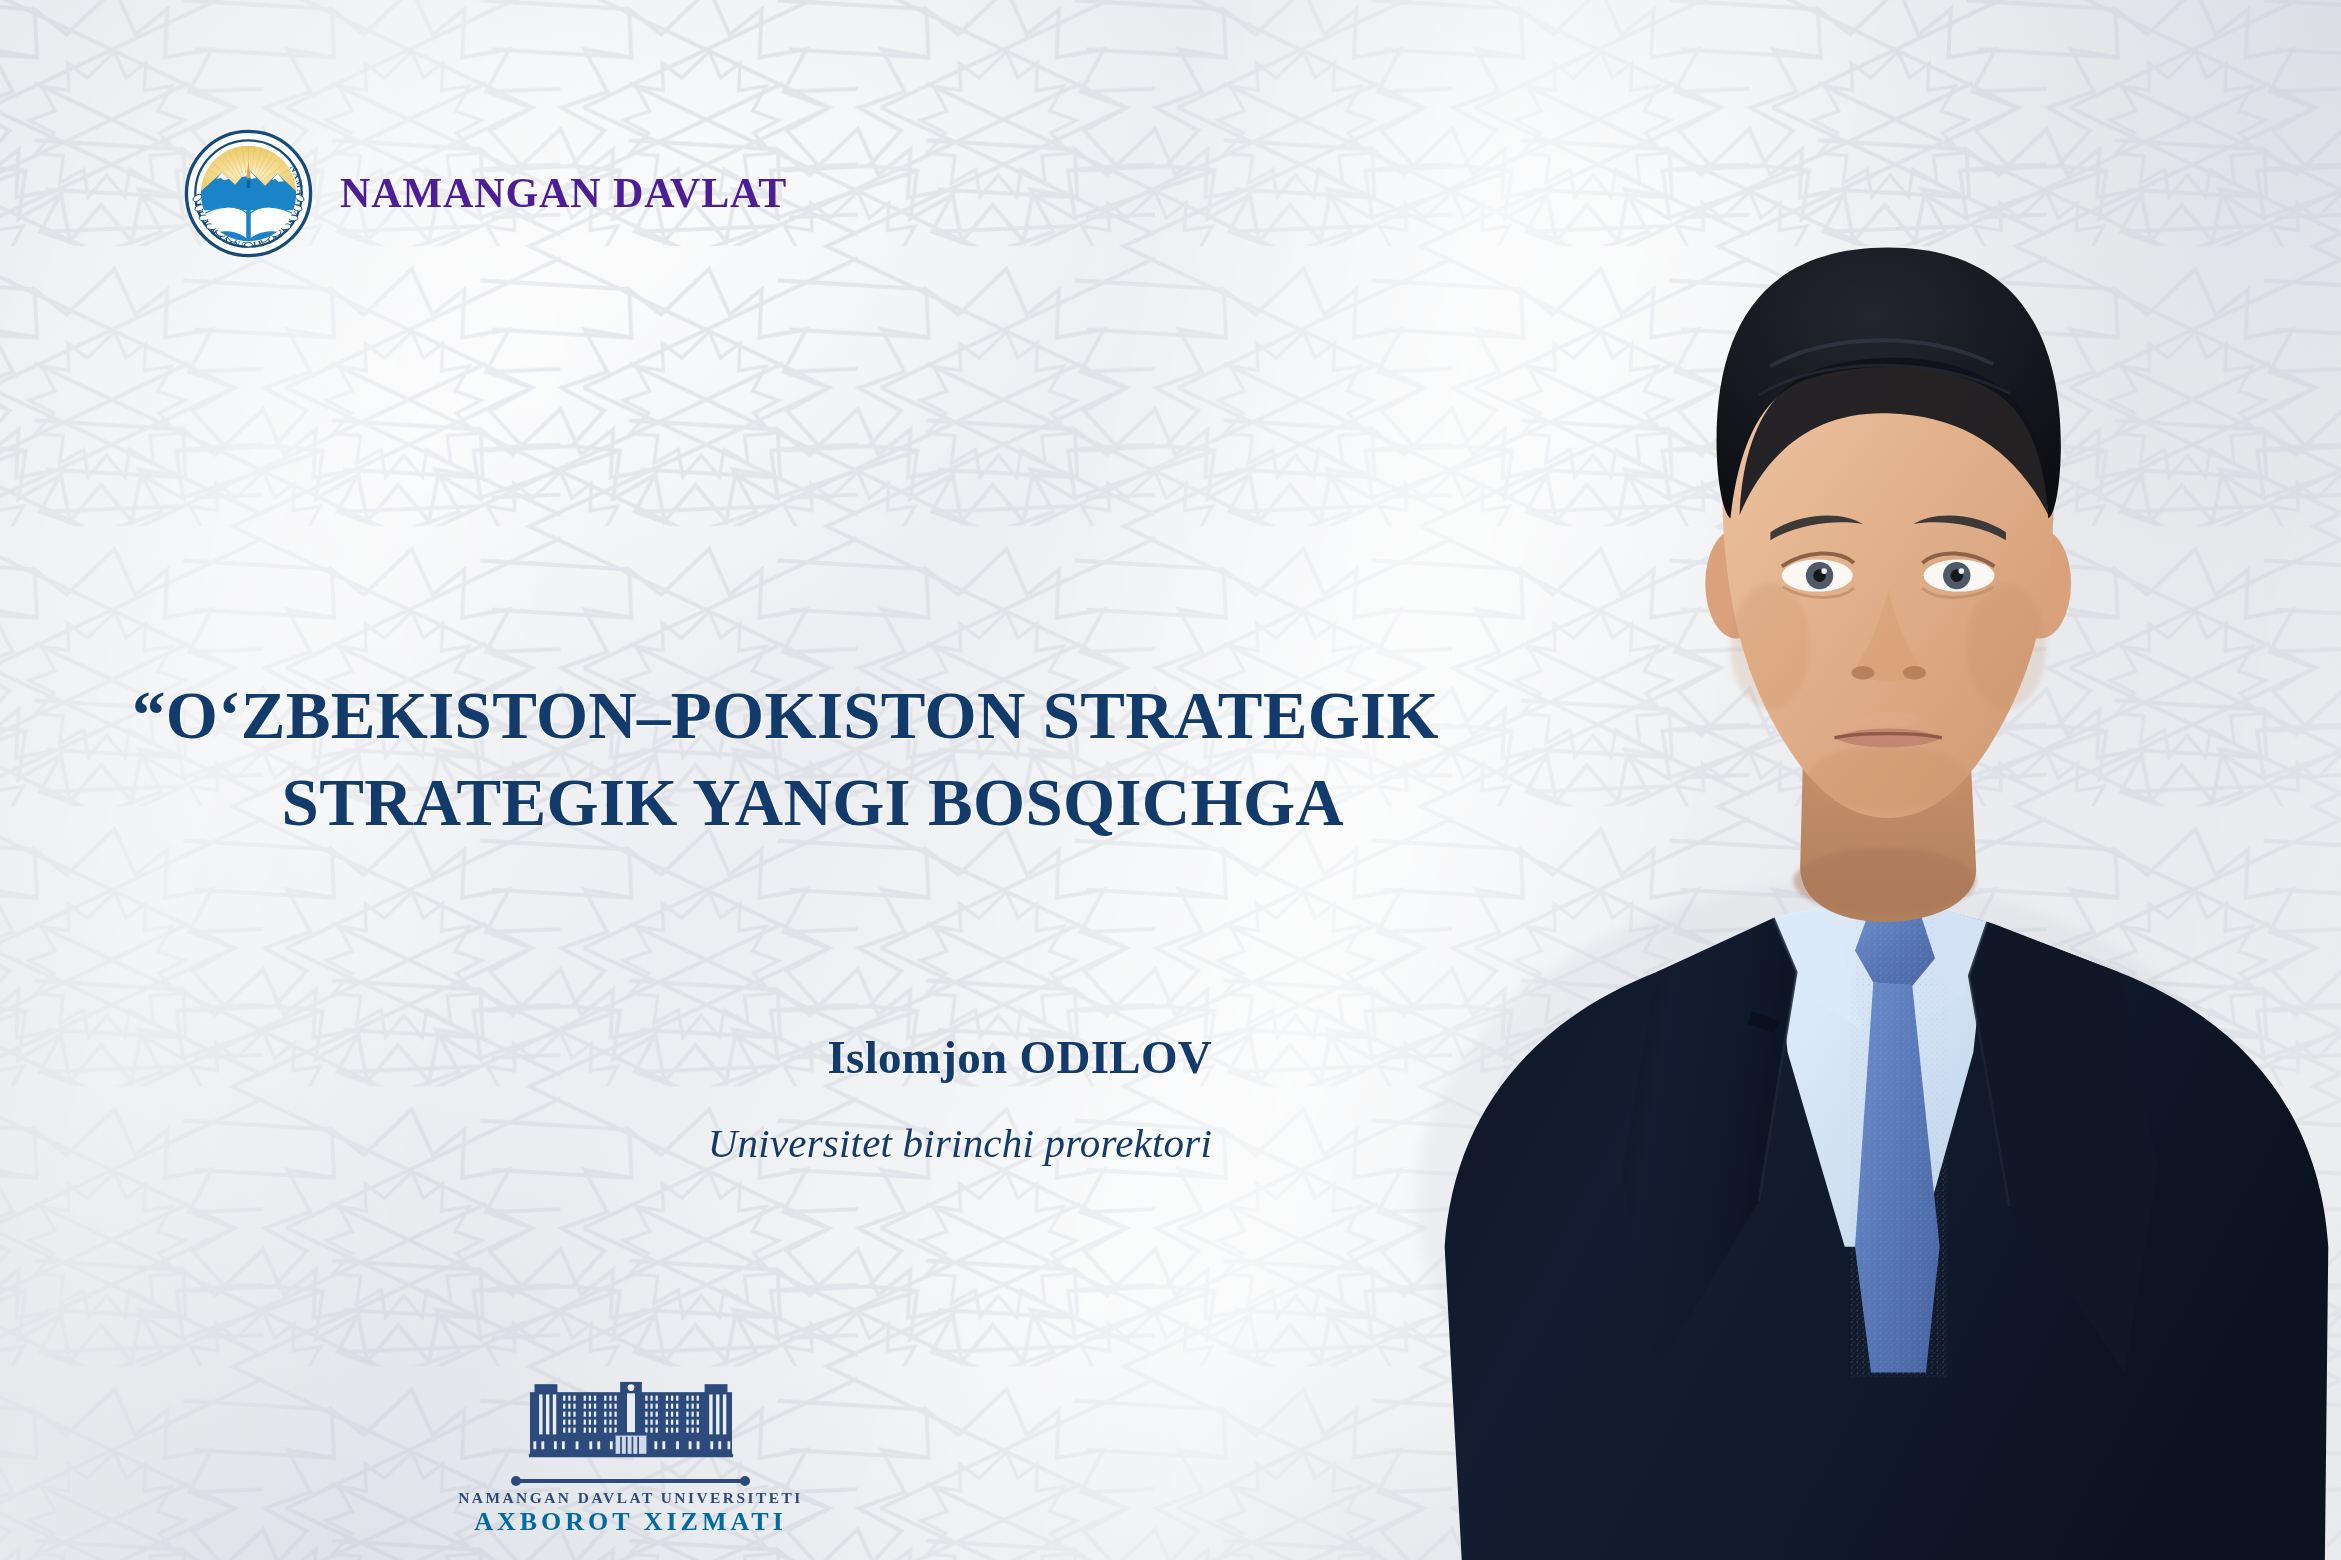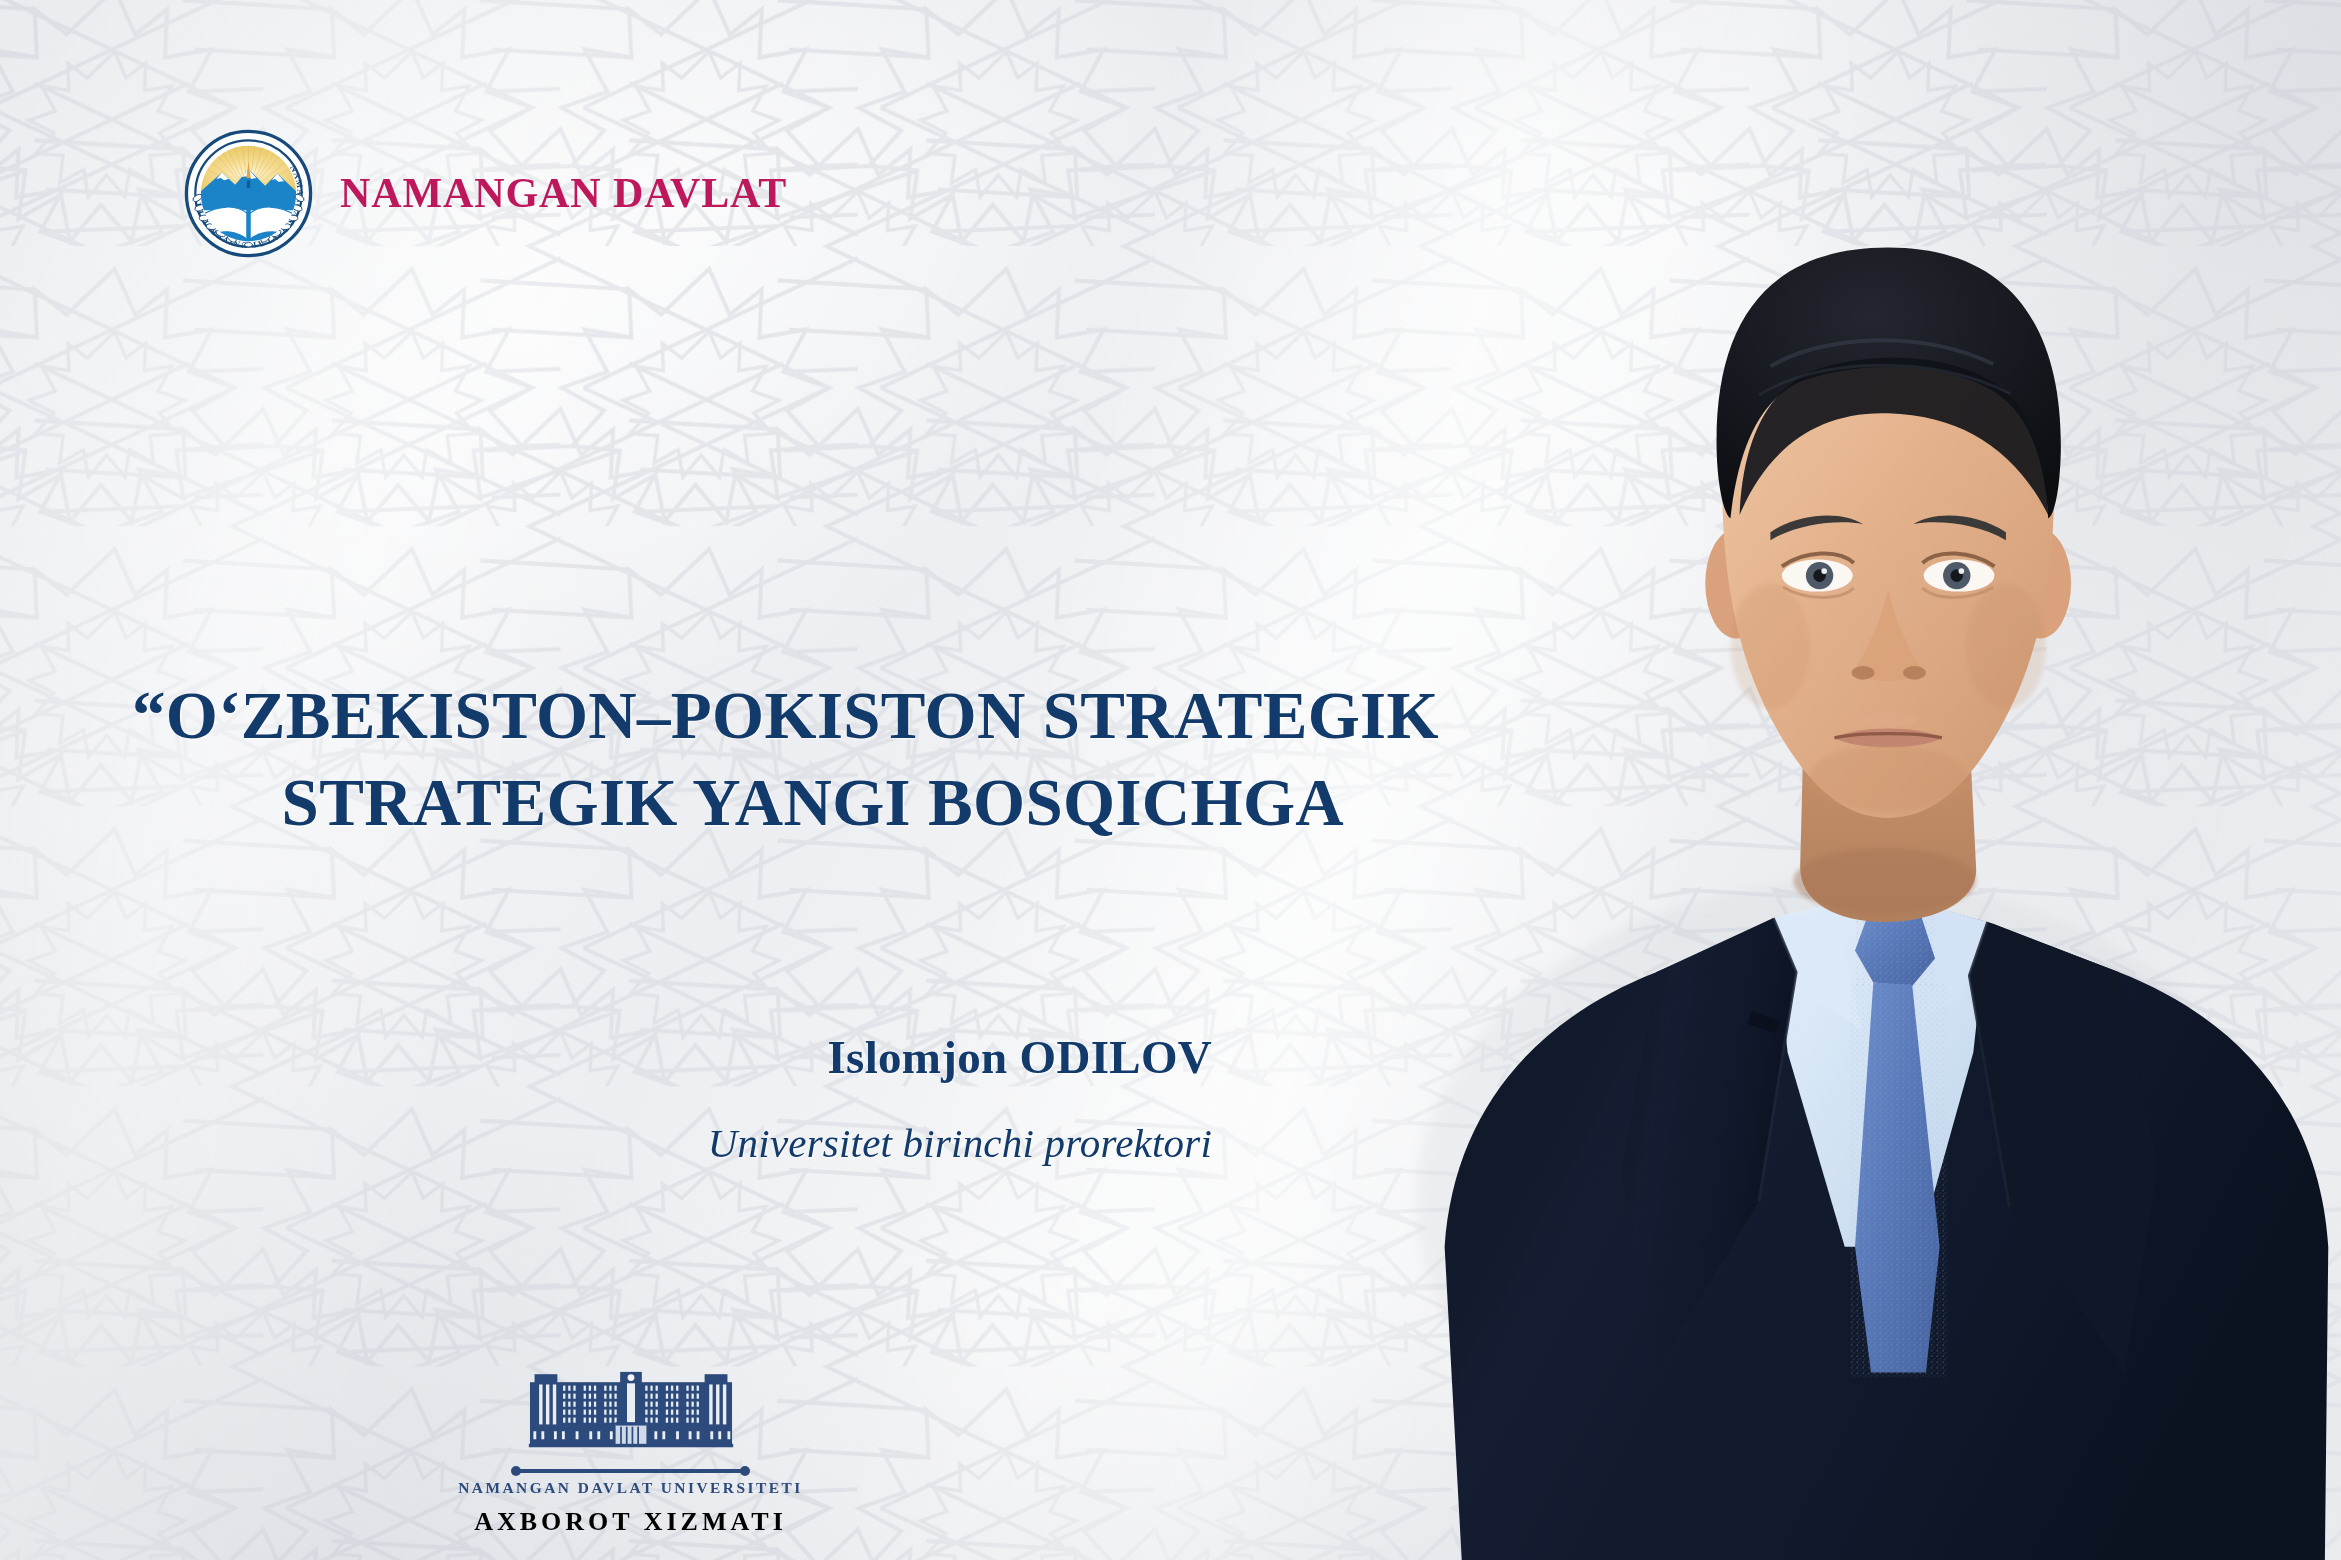--- a/index.html
+++ b/index.html
@@ -54,21 +54,21 @@
   .brand {
     position:absolute;
     left:182px; top:127px;
     display:flex; align-items:center; gap:25px;
     z-index:30;
   }
   .brand-seal { width:133px; height:133px; display:block; flex:0 0 auto; }
   .brand-text {
     display:flex; flex-direction:column;
     line-height:1.14;
-    color:#be185d;
+    color:#4c1d95;
     font-weight:700;
     font-size:42px;
     letter-spacing:0.9px;
     white-space:nowrap;
   }
 
   
   .portrait {
     position:absolute;
     right:0; bottom:0;
@@ -145,22 +145,22 @@
   .footer-rule::after  { right:-5.1px; }
   .footer-line1 {
     margin-top:6.3px;
     color:#2c4a7c;
     font-size:15.4px;
     font-weight:700;
     letter-spacing:2.5px;
     white-space:nowrap;
   }
   .footer-line2 {
-    margin-top:10px;
-    color:#000000;
+    margin-top:0;
+    color:#0369a1;
     font-size:26px;
     font-weight:700;
     letter-spacing:4px;
     white-space:nowrap;
   }
 </style>
 </head>
 <body>
 
 <div id="poster">

